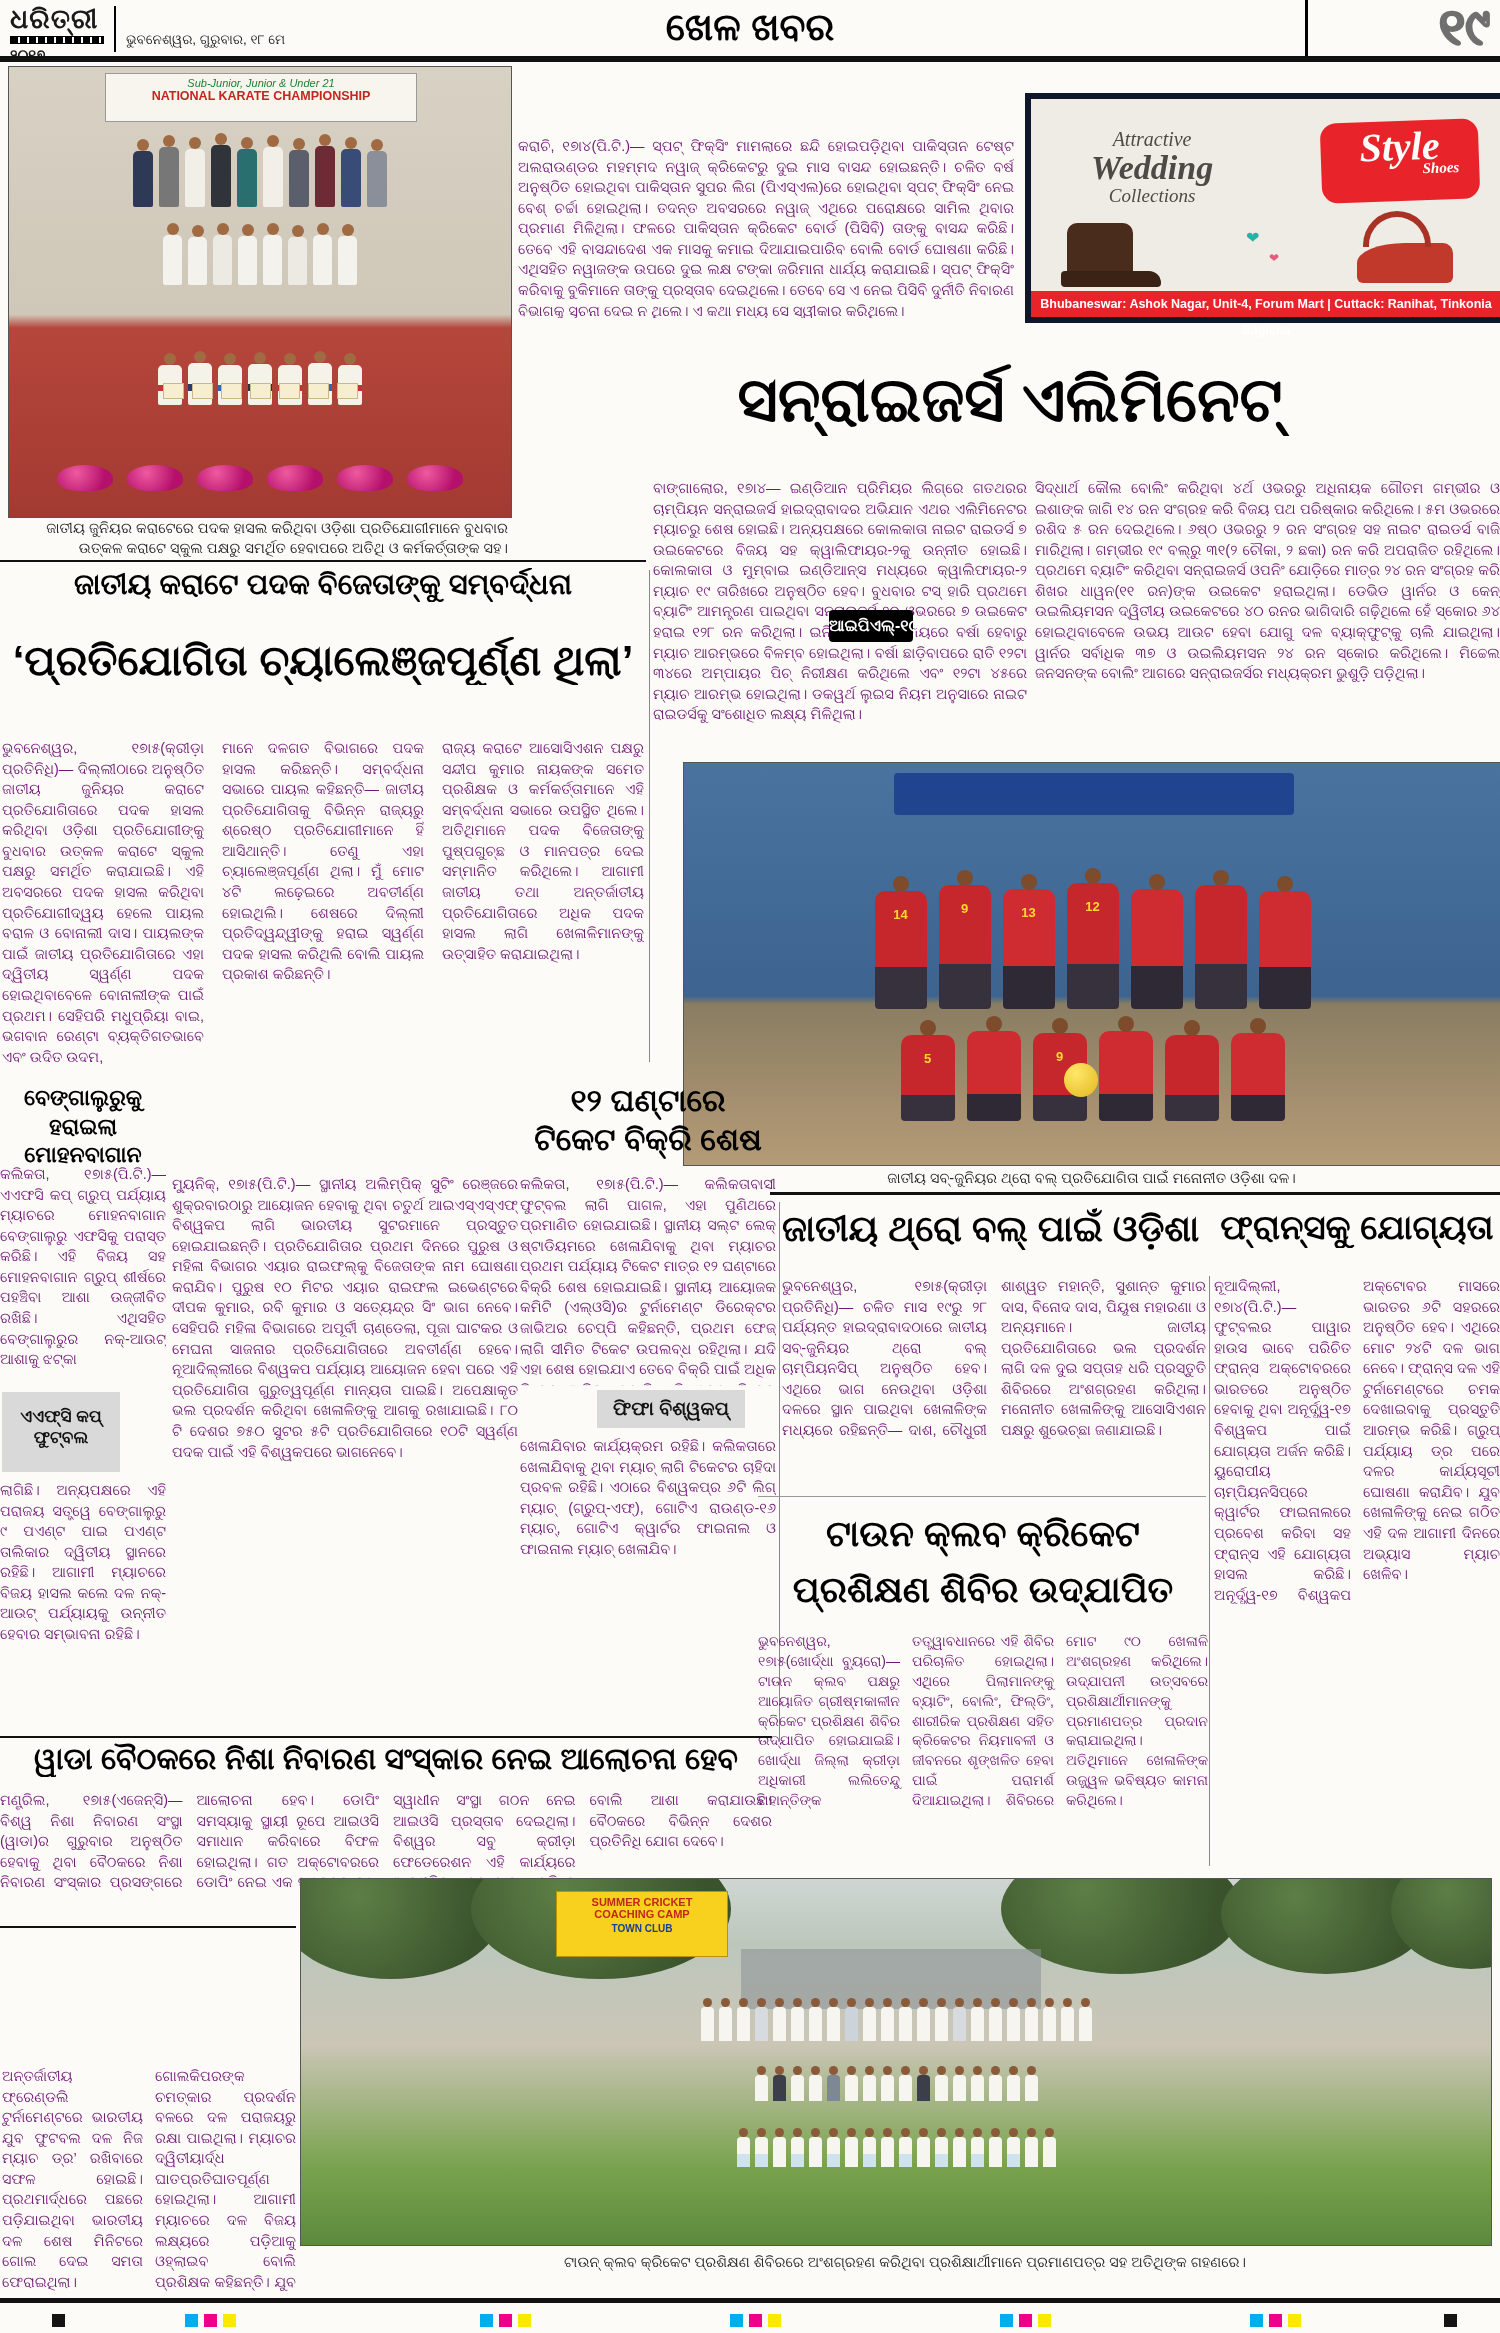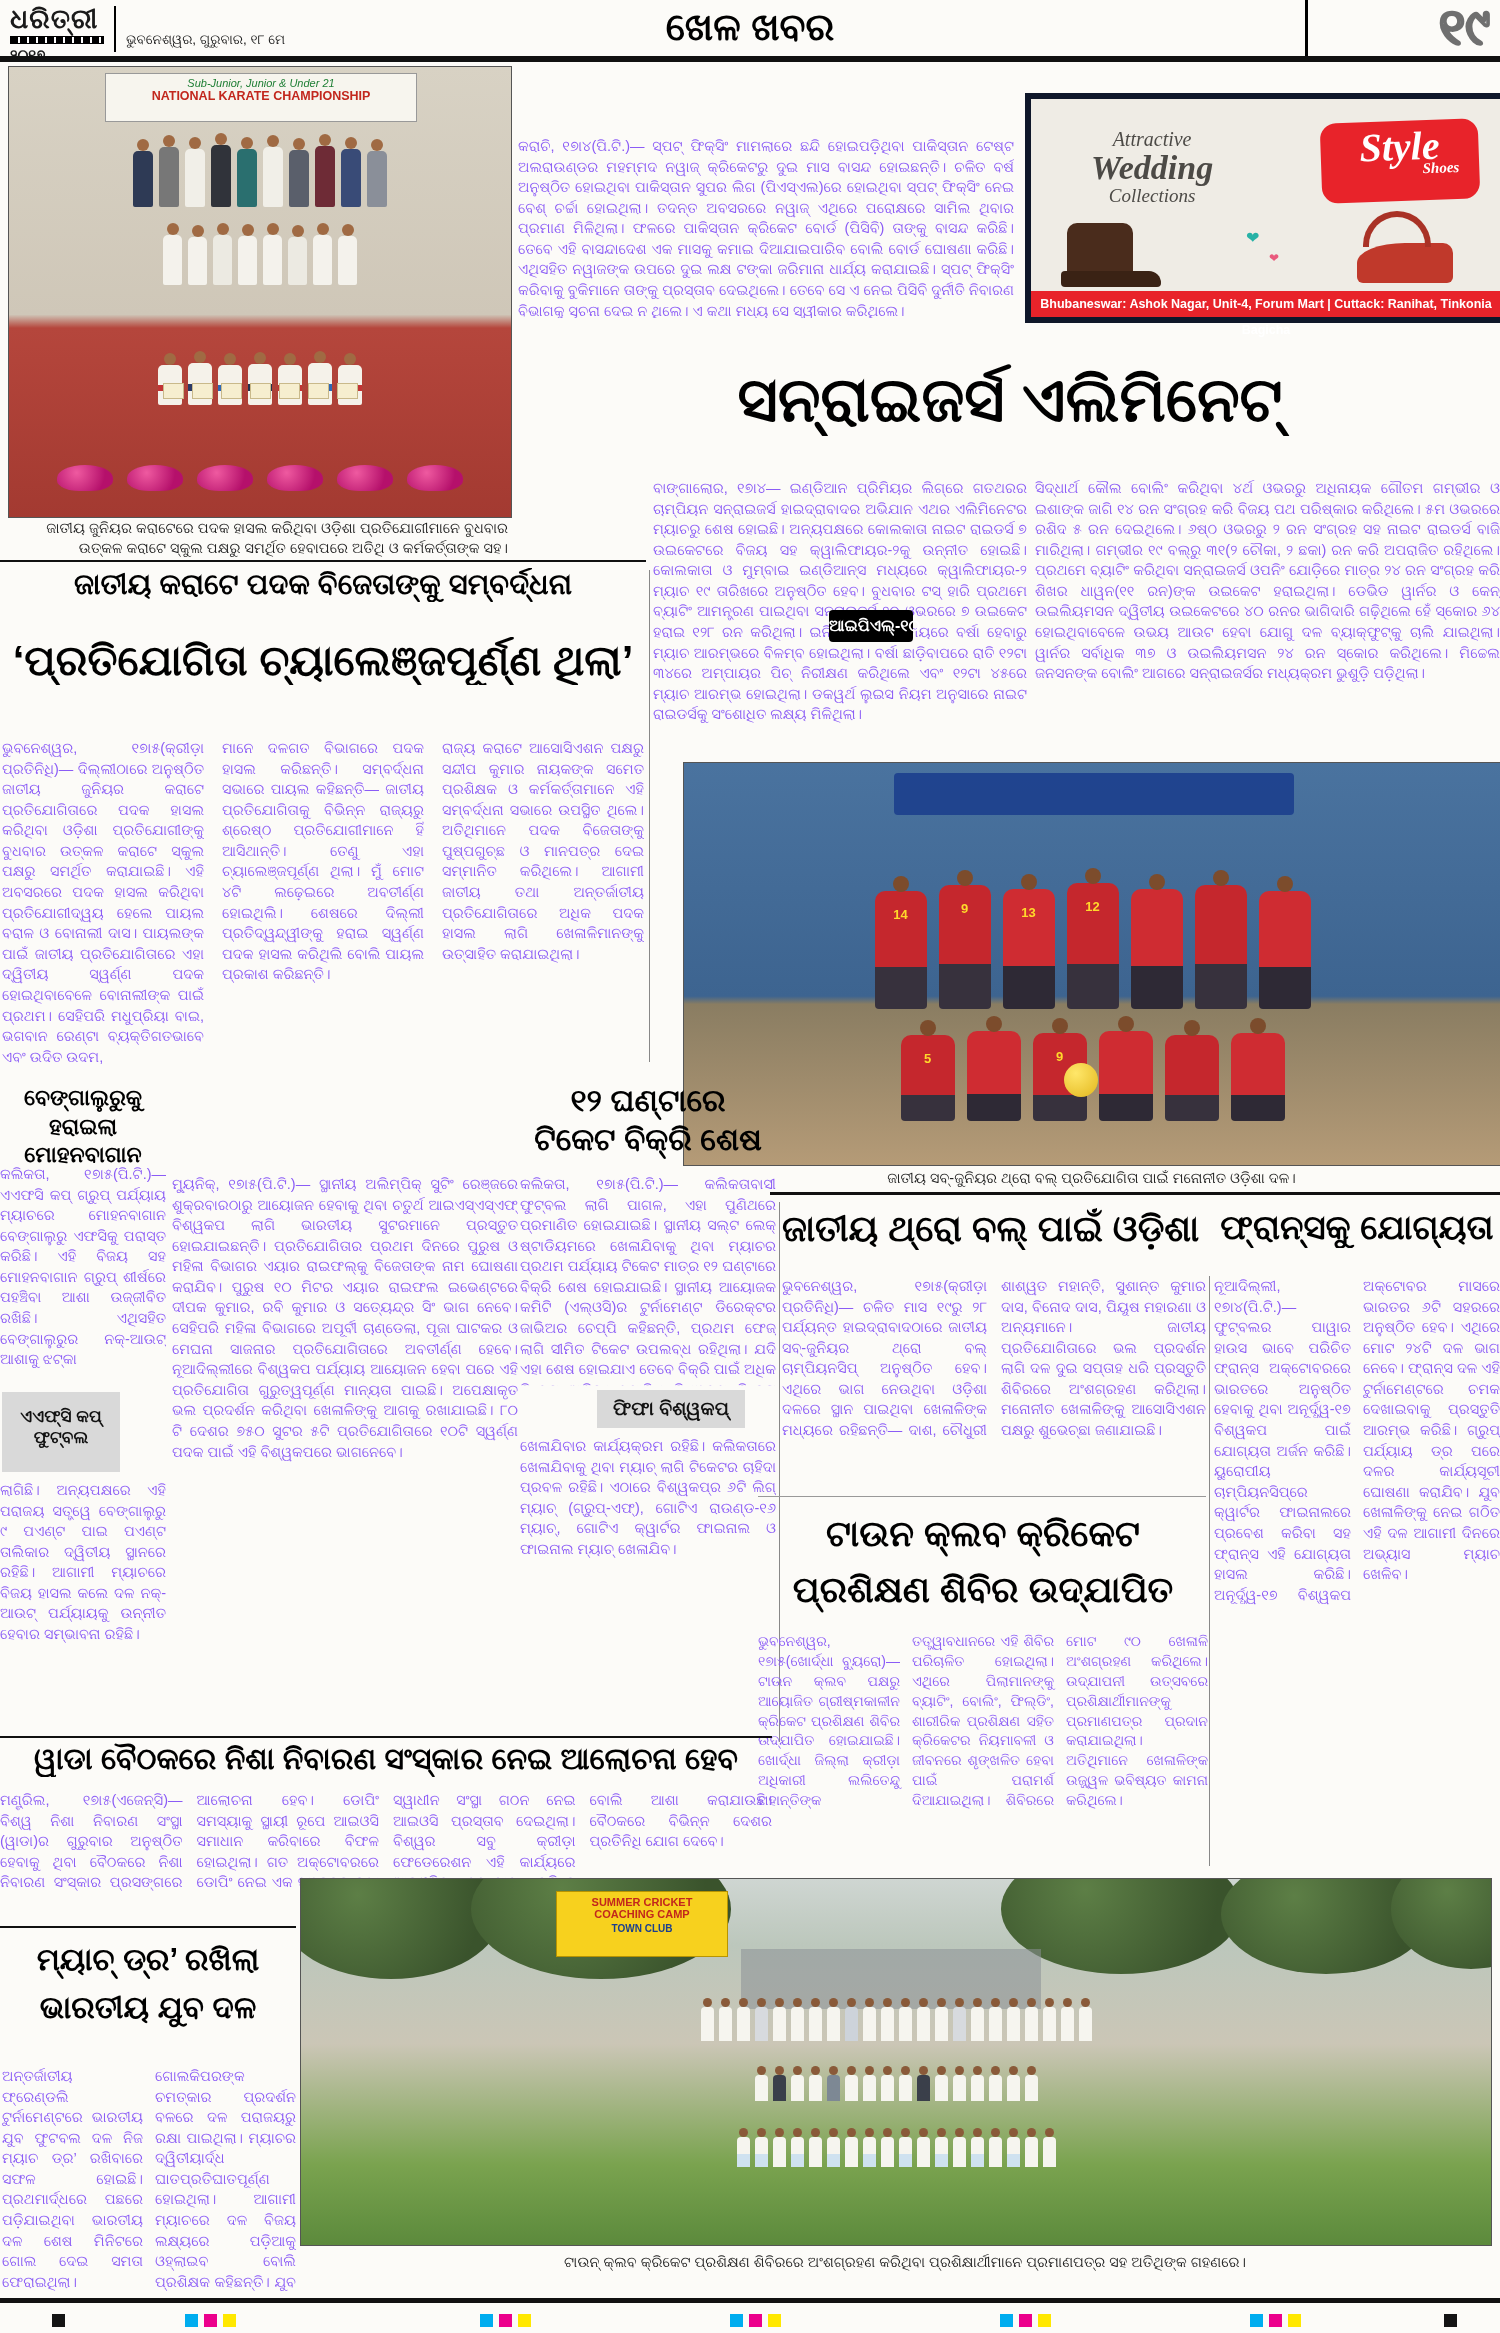--- a/index.html
+++ b/index.html
@@ -1,19 +1,19 @@
 <!DOCTYPE html>
 <html><head>
 <meta charset="utf-8">
 <style>
   html,body{margin:0;padding:0;background:#d9d8d3;}
   .page{position:relative;width:1500px;height:2333px;margin:0 auto;background:#fcfbf8;
         font-family:"Liberation Sans","DejaVu Sans",sans-serif;color:#1a1a1a;overflow:hidden;}
   .abs{position:absolute;}
-  .bt{font-size:14.5px;line-height:1.42;text-align:justify;color:#8b5cf6;overflow:hidden;}
+  .bt{font-size:14.5px;line-height:1.42;text-align:justify;color:#701a75;overflow:hidden;}
   .hl{font-weight:bold;color:#000;text-align:center;}
   .nw{white-space:n owrap;}
   .nw{white-space:nowrap;}
   .rule{background:#111;}
   .vline{background:#888;width:1px;}
   .graybox{background:#d9d9d9;text-align:center;font-weight:bold;color:#111;}
   
   .logo{font-size:27px;font-weight:bold;letter-spacing:1px;}
   .ruler{height:6px;background:repeating-linear-gradient(90deg,#000 0 7px,#fff 7px 9px);border:1px solid #000;}
   .pageno{font-size:50px;font-weight:bold;color:#c9c9c9;-webkit-text-stroke:2px #6f6f6f;text-align:right;}
@@ -223,24 +223,20 @@
     <div>ଟାଉନ କ୍ଲବ କ୍ରିକେଟ</div>
     <div>ପ୍ରଶିକ୍ଷଣ ଶିବିର ଉଦ୍‌ଯାପିତ</div>
   </div>
   <div class="abs bt" style="left:758px;top:1632px;width:450px;height:242px;column-count:3;column-gap:12px;font-size:14px;">ଭୁବନେଶ୍ୱର, ୧୭ା୫(ଖୋର୍ଦ୍ଧା ବ୍ୟୁରୋ)— ଟାଉନ କ୍ଲବ ପକ୍ଷରୁ ଆୟୋଜିତ ଗ୍ରୀଷ୍ମକାଳୀନ କ୍ରିକେଟ ପ୍ରଶିକ୍ଷଣ ଶିବିର ଉଦ୍‌ଯାପିତ ହୋଇଯାଇଛି। ଖୋର୍ଦ୍ଧା ଜିଲ୍ଲା କ୍ରୀଡ଼ା ଅଧିକାରୀ ଲଲିତେନ୍ଦୁ ମହାନ୍ତିଙ୍କ ତତ୍ତ୍ୱାବଧାନରେ ଏହି ଶିବିର ପରିଚାଳିତ ହୋଇଥିଲା। ଏଥିରେ ପିଲାମାନଙ୍କୁ ବ୍ୟାଟିଂ, ବୋଲିଂ, ଫିଲ୍ଡିଂ, ଶାରୀରିକ ପ୍ରଶିକ୍ଷଣ ସହିତ କ୍ରିକେଟର ନିୟମାବଳୀ ଓ ଜୀବନରେ ଶୃଙ୍ଖଳିତ ହେବା ପାଇଁ ପରାମର୍ଶ ଦିଆଯାଇଥିଲା। ଶିବିରରେ ମୋଟ ୯୦ ଖେଳାଳି ଅଂଶଗ୍ରହଣ କରିଥିଲେ। ଉଦ୍‌ଯାପନୀ ଉତ୍ସବରେ ପ୍ରଶିକ୍ଷାର୍ଥୀମାନଙ୍କୁ ପ୍ରମାଣପତ୍ର ପ୍ରଦାନ କରାଯାଇଥିଲା। ଅତିଥିମାନେ ଖେଳାଳିଙ୍କ ଉଜ୍ଜ୍ୱଳ ଭବିଷ୍ୟତ କାମନା କରିଥିଲେ।</div>
 
   <div class="abs rule" style="left:0;top:1736px;width:772px;height:2px;"></div>
   <div class="abs hl nw" style="left:0;top:1742px;width:772px;font-size:30px;overflow:hidden;">ୱାଡା ବୈଠକରେ ନିଶା ନିବାରଣ ସଂସ୍କାର ନେଇ ଆଲୋଚନା ହେବ</div>
   <div class="abs bt" style="left:0;top:1790px;width:772px;height:134px;column-count:4;column-gap:14px;">ମଣ୍ଟ୍ରିଲ, ୧୭ା୫(ଏଜେନ୍ସି)— ବିଶ୍ୱ ନିଶା ନିବାରଣ ସଂସ୍ଥା (ୱାଡା)ର ଗୁରୁବାର ଅନୁଷ୍ଠିତ ହେବାକୁ ଥିବା ବୈଠକରେ ନିଶା ନିବାରଣ ସଂସ୍କାର ପ୍ରସଙ୍ଗରେ ଆଲୋଚନା ହେବ। ଡୋପିଂ ସମସ୍ୟାକୁ ସ୍ଥାୟୀ ରୂପେ ଆଇଓସି ସମାଧାନ କରିବାରେ ବିଫଳ ହୋଇଥିଲା। ଗତ ଅକ୍ଟୋବରରେ ଡୋପିଂ ନେଇ ଏକ ସ୍ୱତନ୍ତ୍ର ତଥା ସ୍ୱାଧୀନ ସଂସ୍ଥା ଗଠନ ନେଇ ଆଇଓସି ପ୍ରସ୍ତାବ ଦେଇଥିଲା। ବିଶ୍ୱର ସବୁ କ୍ରୀଡ଼ା ଫେଡେରେଶନ ଏହି କାର୍ଯ୍ୟରେ ଆଇଓସିକୁ ସହଯୋଗ କରିବେ ବୋଲି ଆଶା କରାଯାଉଛି। ବୈଠକରେ ବିଭିନ୍ନ ଦେଶର ପ୍ରତିନିଧି ଯୋଗ ଦେବେ।</div>
 
   <div class="abs rule" style="left:0;top:1926px;width:296px;height:2px;"></div>
-  <div class="abs hl" style="left:0;top:1936px;width:296px;font-size:31px;line-height:1.55;">
-    <div>ମ୍ୟାଚ୍ ଡ୍ର’ ରଖିଲା</div>
-    <div>ଭାରତୀୟ ଯୁବ ଦଳ</div>
-  </div>
   <div class="abs bt" style="left:2px;top:2066px;width:294px;height:230px;column-count:2;column-gap:12px;">ଅନ୍ତର୍ଜାତୀୟ ଫ୍ରେଣ୍ଡଲି ଟୁର୍ନାମେଣ୍ଟରେ ଭାରତୀୟ ଯୁବ ଫୁଟବଲ ଦଳ ନିଜ ମ୍ୟାଚ ଡ୍ର’ ରଖିବାରେ ସଫଳ ହୋଇଛି। ପ୍ରଥମାର୍ଦ୍ଧରେ ପଛରେ ପଡ଼ିଯାଇଥିବା ଭାରତୀୟ ଦଳ ଶେଷ ମିନିଟରେ ଗୋଲ ଦେଇ ସମତା ଫେରାଇଥିଲା। ଗୋଲକିପରଙ୍କ ଚମତ୍କାର ପ୍ରଦର୍ଶନ ବଳରେ ଦଳ ପରାଜୟରୁ ରକ୍ଷା ପାଇଥିଲା। ମ୍ୟାଚର ଦ୍ୱିତୀୟାର୍ଦ୍ଧ ଘାତପ୍ରତିଘାତପୂର୍ଣ୍ଣ ହୋଇଥିଲା। ଆଗାମୀ ମ୍ୟାଚରେ ଦଳ ବିଜୟ ଲକ୍ଷ୍ୟରେ ପଡ଼ିଆକୁ ଓହ୍ଲାଇବ ବୋଲି ପ୍ରଶିକ୍ଷକ କହିଛନ୍ତି। ଯୁବ ଖେଳାଳିଙ୍କ ପ୍ରଦର୍ଶନ ପ୍ରଶଂସନୀୟ ରହିଥିଲା ବୋଲି ପର୍ଯ୍ୟବେକ୍ଷକମାନେ ମତ ଦେଇଛନ୍ତି।</div>
 
   <div class="abs photo" style="left:300px;top:1878px;width:1190px;height:366px;background:linear-gradient(180deg,#cfd6d2 0%,#bcc7bc 18%,#cbc6b6 45%,#7aa34f 78%,#5c8a3c 100%);">
     <i class="tree" style="left:-20px;top:-30px;width:220px;height:130px;"></i>
     <i class="tree" style="left:170px;top:-40px;width:260px;height:140px;"></i>
     <i class="tree" style="left:700px;top:-35px;width:240px;height:130px;"></i>
     <i class="tree" style="left:920px;top:-25px;width:210px;height:120px;"></i>
     <i class="tree" style="left:1090px;top:-30px;width:160px;height:120px;"></i>
     <div class="abs" style="left:440px;top:70px;width:300px;height:60px;background:#8a8f96;opacity:.55;"></div>
     <div class="abs" style="left:255px;top:12px;width:172px;height:66px;background:#f7d11e;border:1px solid #b89400;text-align:center;padding-top:4px;box-sizing:border-box;">

